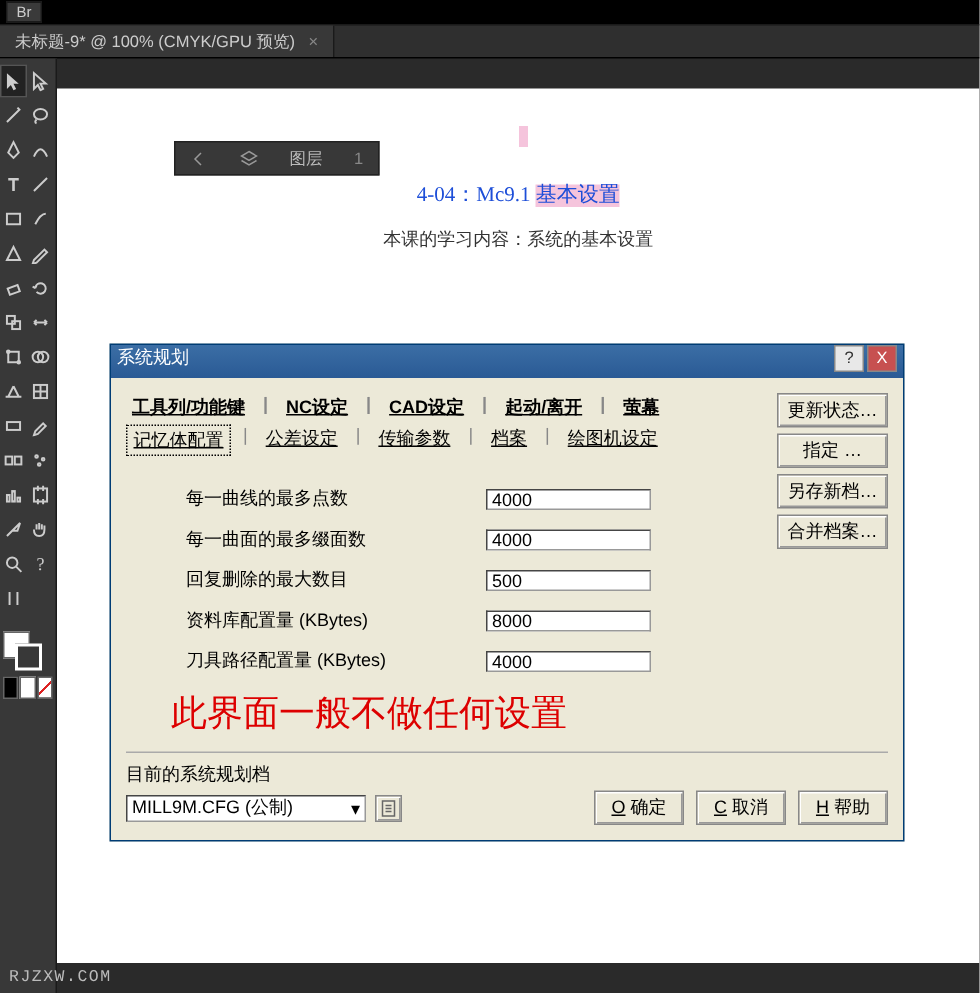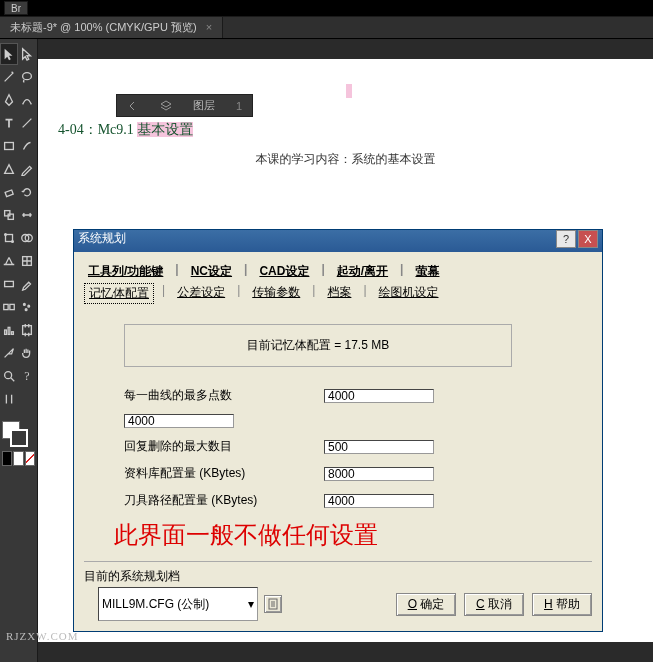--- a/index.html
+++ b/index.html
@@ -18,21 +18,21 @@
 .swatches { margin-top: 8px; padding: 2px; }
 .swatch-row { display: flex; gap: 1px; }
 .swatch { width: 15px; height: 15px; border: 1px solid #666; }
 .layers-panel { position: absolute; left: 78px; top: 35px; background: #383838; color: #bbb; font-size: 11px; padding: 3px 10px; display: flex; align-items: center; gap: 21px; border: 1px solid #222; }
 .layers-panel svg { width: 12px; height: 12px; fill: #999; }
 .canvas { flex: 1; background: #fff; position: relative; margin: 20px 0 20px 0; }
 .canvas-inner { padding: 40px 20px; position: relative; font-family: SimSun, serif; }
 .pink-bar { background: #f5c4dc; width: 6px; height: 14px; position: absolute; left: 308px; top: 25px; }
 .title1 { font-size: 21px; color: #3b5b9b; font-weight: bold; text-align: center; background: #f5c4dc; display: inline-block; margin: 0 auto; }
 .title1-wrap { text-align: center; margin-top: 40px; }
-.title2-wrap { text-align: left; margin-top: 22px; font-size: 14px; color: #14532d; }
+.title2-wrap { text-align: center; margin-top: 22px; font-size: 14px; color: #1d4ed8; }
 .title2 .hl { background: #f5c4dc; }
 .title3 { text-align: center; font-size: 12px; color: #333; margin-top: 12px; }
 .dialog { position: absolute; left: 35px; top: 170px; width: 530px; background: #ece9d8; border: 1px solid #003c74; font-family: SimSun, Tahoma, sans-serif; font-size: 12px; }
 .dlg-title { background: linear-gradient(#3b6ea5,#2a5a95); color: #fff; height: 22px; display: flex; justify-content: space-between; padding: 0 4px; font-size: 12px; }
 .dlg-title-btns { display: flex; gap: 2px; }
 .dlg-title-btns div { width: 20px; height: 18px; background: #e8e8e8; border: 1px solid #888; display: flex; align-items: center; justify-content: center; font-size: 11px; color: #333; }
 .dlg-title-btns .close-btn { background: #c75050; color: #fff; }
 .dlg-body { padding: 10px; position: relative; }
 .tab-row { display: flex; gap: 8px; margin-bottom: 2px; font-weight: bold; }
 .tab-row2 { display: flex; gap: 8px; }
@@ -43,25 +43,25 @@
 .win-btn { background: #ece9d8; border: 1px solid #888; padding: 2px 6px; font-size: 12px; min-width: 70px; text-align: center; cursor: pointer; white-space: nowrap; box-shadow: inset 1px 1px #fff, inset -1px -1px #999; }
 .mem-group { border: 1px solid #aaa; margin: 20px 80px 10px 40px; padding: 12px; position: relative; text-align: center; }
 .form-area { margin: 20px 40px 10px 40px; }
 .form-row { display: flex; align-items: center; margin-bottom: 10px; }
 .form-label { width: 200px; text-align: left; font-size: 12px; }
 .form-input { width: 110px; border: 1px inset #999; background: #fff; padding: 1px 3px; font-size: 12px; height: 14px; }
 .red-note { color: #d00; font-size: 24px; font-family: SimSun; margin: 10px 30px; }
 .bottom-area { border-top: 1px solid #aaa; margin-top: 8px; padding-top: 6px; }
 .cfg-label { font-size: 12px; margin-bottom: 2px; }
 .cfg-row { display: flex; align-items: center; gap: 6px; }
-.cfg-select { border: 1px inset #999; background: #fff; padding: 1px 3px; font-size: 12px; width: 160px; height: 34px; display: flex; justify-content: space-between; align-items: center; margin-left: 14px; }
+.cfg-select { border: 1px inset #999; background: #fff; padding: 1px 3px; font-size: 12px; width: 160px; height: 18px; display: flex; justify-content: space-between; align-items: center; }
 .cfg-icon { width: 18px; height: 18px; border: 1px solid #888; background: #ece9d8; display: flex; align-items: center; justify-content: center; box-shadow: inset 1px 1px #fff, inset -1px -1px #999; }
 .dlg-footer-btns { display: flex; gap: 8px; margin-left: auto; }
 .dlg-footer-btns .win-btn { min-width: 60px; }
-.watermark { position: absolute; left: 6px; bottom: 20px; color: #bbb; font-size: 11px; font-family: Liberation Serif, serif; letter-spacing: 1px; }
+.watermark { position: absolute; left: 6px; bottom: 4px; color: #bbb; font-size: 11px; font-family: Liberation Mono, monospace; letter-spacing: 1px; }
 </style>
 </head>
 <body>
 
 <div class="main-bar">
   <button>Br</button>
 </div>
 
 <div class="tab-bar">
   <div class="doc-tab">
@@ -324,29 +324,33 @@
             <span class="dlg-tab active">记忆体配置</span>
               <span class="tab-sep">|</span>
             <span class="dlg-tab">公差设定</span>
               <span class="tab-sep">|</span>
             <span class="dlg-tab">传输参数</span>
               <span class="tab-sep">|</span>
             <span class="dlg-tab">档案</span>
               <span class="tab-sep">|</span>
             <span class="dlg-tab">绘图机设定</span>
           </div>
-          <div class="mem-group">
-            <span>目前记忆体配置 = 17.5 MB</span>
+          <div class="right-btns">
+            <div class="win-btn">更新状态…</div>
+            <div class="win-btn">指定 …</div>
+            <div class="win-btn">另存新档…</div>
+            <div class="win-btn">合并档案…</div>
           </div>
           <div class="form-area">
             <div class="form-row">
               <span class="form-label">每一曲线的最多点数</span>
               <input class="form-input" value="4000" style="">
             </div>
             <div class="form-row">
+              <span class="form-label">每一曲面的最多缀面数</span>
               <input class="form-input" value="4000" style="">
             </div>
             <div class="form-row">
               <span class="form-label">回复删除的最大数目</span>
               <input class="form-input" value="500" style="">
             </div>
             <div class="form-row">
               <span class="form-label">资料库配置量 (KBytes)</span>
               <input class="form-input" value="8000" style="">
             </div>

